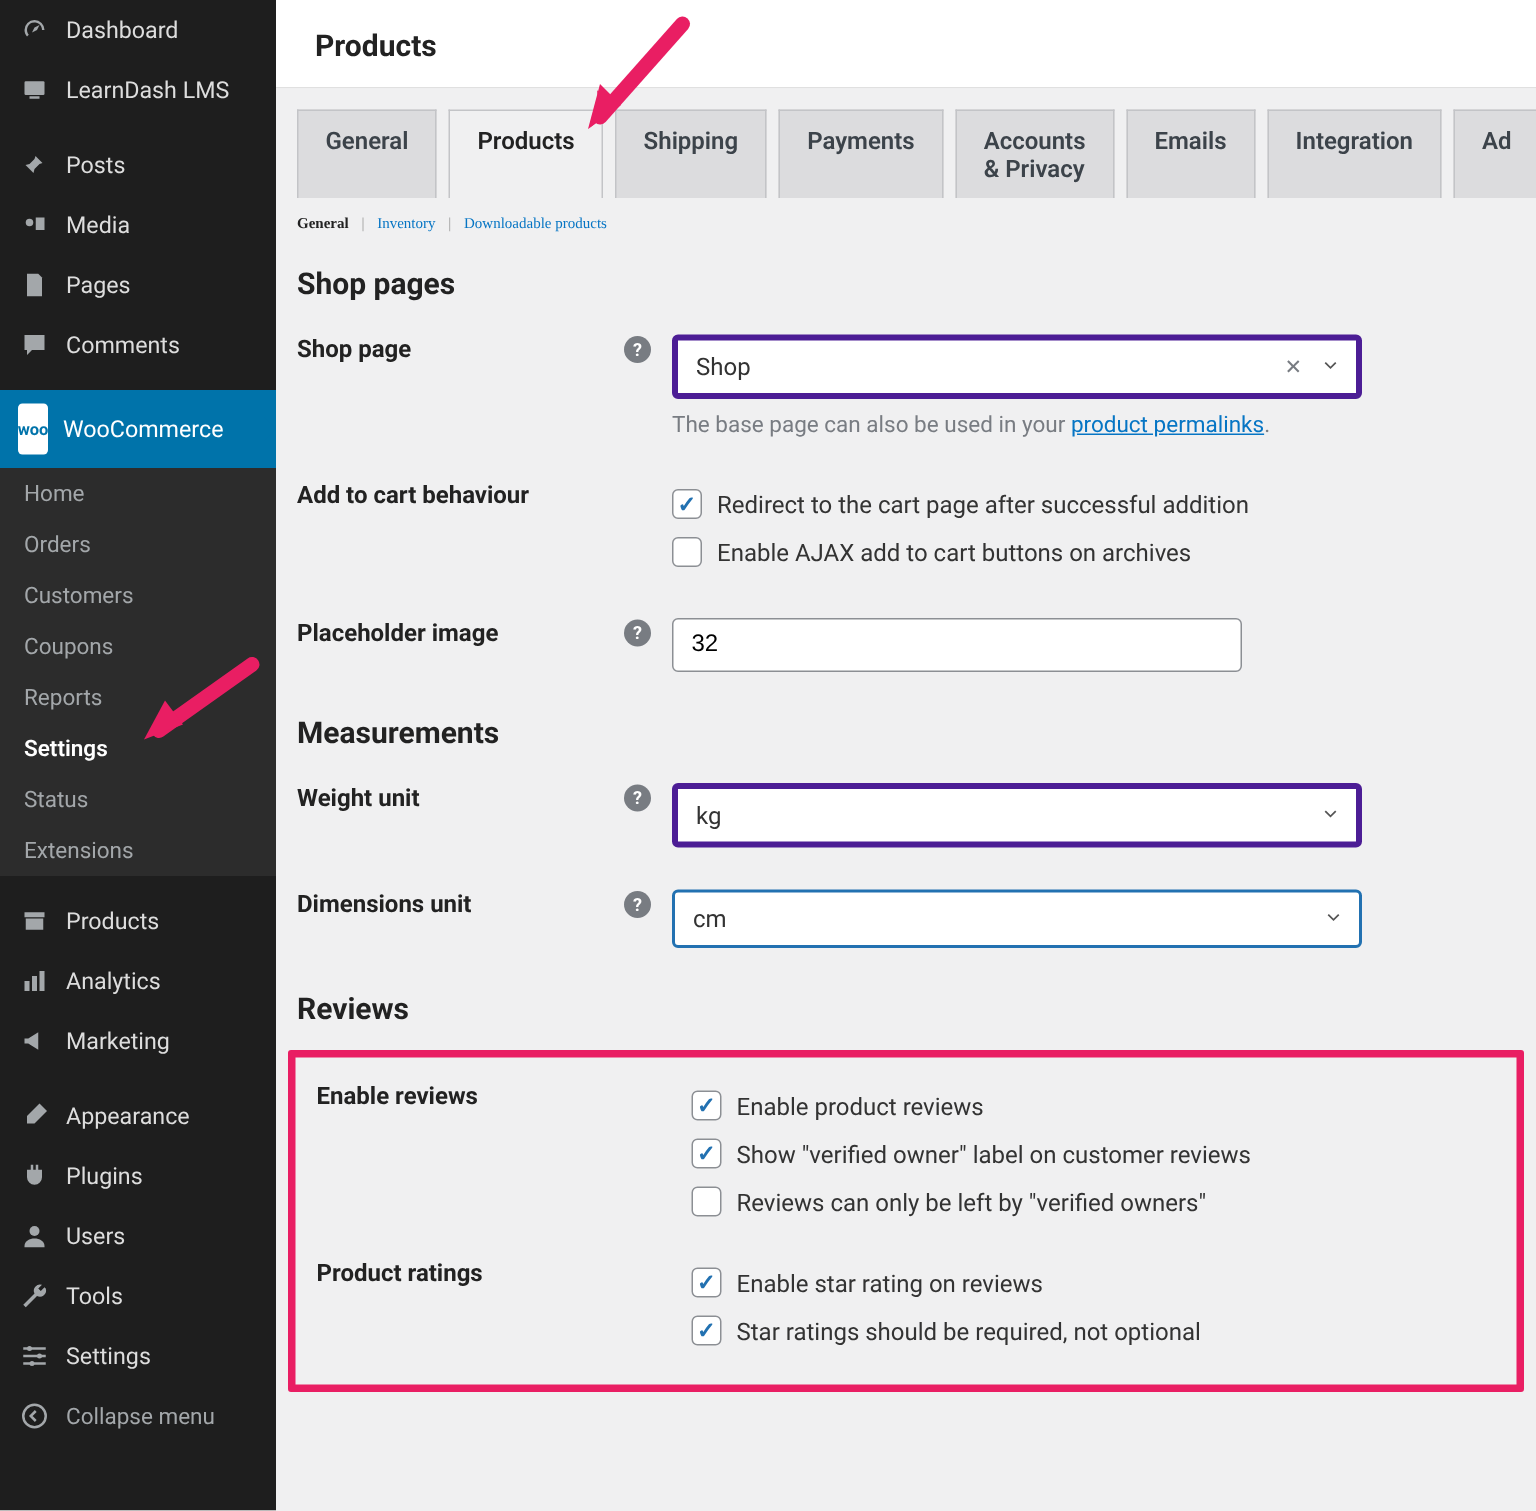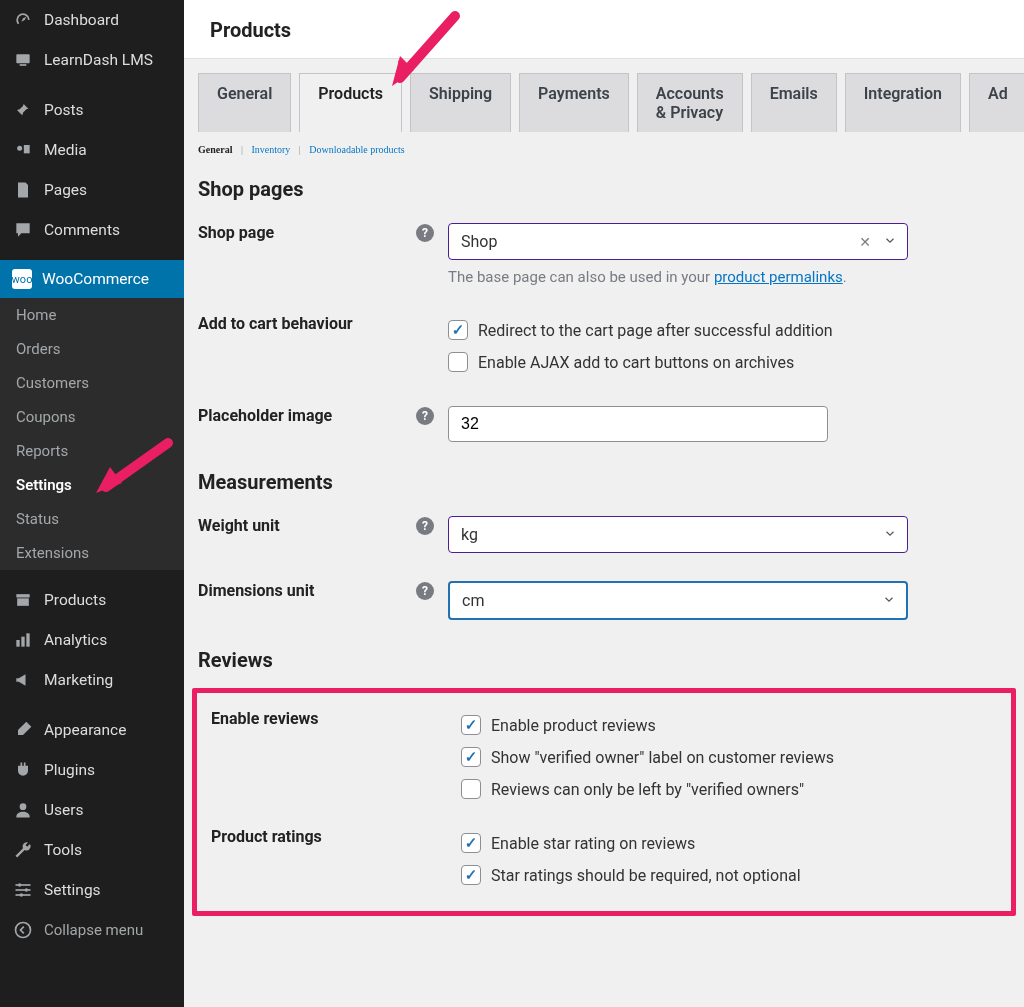--- a/index.html
+++ b/index.html
@@ -7,21 +7,21 @@
   .layout { display: flex; width: 100%; height: 100%; }
 
   
   .sidebar { width: 184px; background: #1e1e1e; color: #eee; display: flex; flex-direction: column; }
   .side-item { display: flex; align-items: center; padding: 9px 12px; color: #ddd; cursor: pointer; font-size: 15.5px; }
   .side-item .icn { width: 22px; height: 22px; margin-right: 10px; display: flex; align-items: center; justify-content: center; color: #a3a7aa; }
   .side-item.dim { color: #a3a7aa; font-size: 15px; }
   .side-item.sub { padding: 8px 12px 8px 16px; font-size: 15px; color: #a3a7aa; background: #2c2c2c; }
   .side-item.sub.active { color: #fff; font-weight: 600; }
   .side-item.wc { background: #0073aa; color: #fff; position: relative; }
-  .side-item.wc .icn { background: #fff; border-radius: 3px; color: #0073aa; font-weight: normal; font-size: 11px; width: 20px; height: 20px; }
+  .side-item.wc .icn { background: #fff; border-radius: 3px; color: #0073aa; font-weight: bold; font-size: 11px; width: 20px; height: 34px; }
   .side-item.wc::after { content: ""; position: absolute; right: -8px; top: 50%; transform: translateY(-50%); border: 8px solid transparent; border-left-color: #0073aa; }
   .side-sep { height: 10px; }
 
   
   .main { flex: 1; display: flex; flex-direction: column; overflow: hidden; }
   .page-title-wrap { padding: 18px 26px 16px; background: #fff; border-bottom: 1px solid #e0e0e0; }
   .page-title { font-size: 20px; font-weight: 700; color: #222; }
 
   .content { padding: 0 0 0 0; background: #f0f0f1; position: relative; }
 
@@ -34,21 +34,21 @@
   .subtabs .st.active { color: #222; font-weight: 700; }
   .subtabs .sep { color: #999; margin: 0 6px; }
 
   .section-heading { font-size: 20px; font-weight: 700; color: #222; padding: 14px 14px 8px; }
 
   .form-row { display: flex; padding: 14px 14px; align-items: flex-start; }
   .form-label { width: 250px; font-size: 16px; font-weight: 700; color: #222; display: flex; align-items: center; }
   .help-dot { width: 18px; height: 18px; border-radius: 50%; background: #787c82; color: #fff; font-size: 12px; display: inline-flex; align-items: center; justify-content: center; margin-left: auto; margin-right: 14px; font-weight: bold; }
   .form-field { flex: 1; }
 
-  .selectlike { border: 1px solid #4c1d95; background: #fff; border-radius: 4px; padding: 8px 36px 8px 12px; font-size: 16px; width: 460px; position: relative; cursor: pointer; }
+  .selectlike { border: 4px solid #4c1d95; background: #fff; border-radius: 4px; padding: 8px 36px 8px 12px; font-size: 16px; width: 460px; position: relative; cursor: pointer; }
   .selectlike.focused { border: 2px solid #2271b1; }
   .sel-x { position: absolute; right: 36px; top: 50%; transform: translateY(-50%); color: #787c82; cursor: pointer; font-size: 14px; }
   .sel-chev { position: absolute; right: 10px; top: 50%; transform: translateY(-50%); color: #555; }
   .textinput { border: 1px solid #8c8f94; background: #fff; border-radius: 4px; padding: 8px 12px; font-size: 16px; width: 380px; }
 
   .hint { color: #787c82; font-size: 15px; margin-top: 8px; }
   .hint a { color: #0675c4; text-decoration: underline; cursor: pointer; }
 
   .check-row { display: flex; align-items: center; padding: 6px 0; font-size: 16px; color: #333; }
   .chkbox { width: 20px; height: 20px; border: 1.5px solid #8c8f94; border-radius: 4px; background: #fff; margin-right: 10px; display: inline-flex; align-items: center; justify-content: center; cursor: pointer; flex-shrink: 0; }

